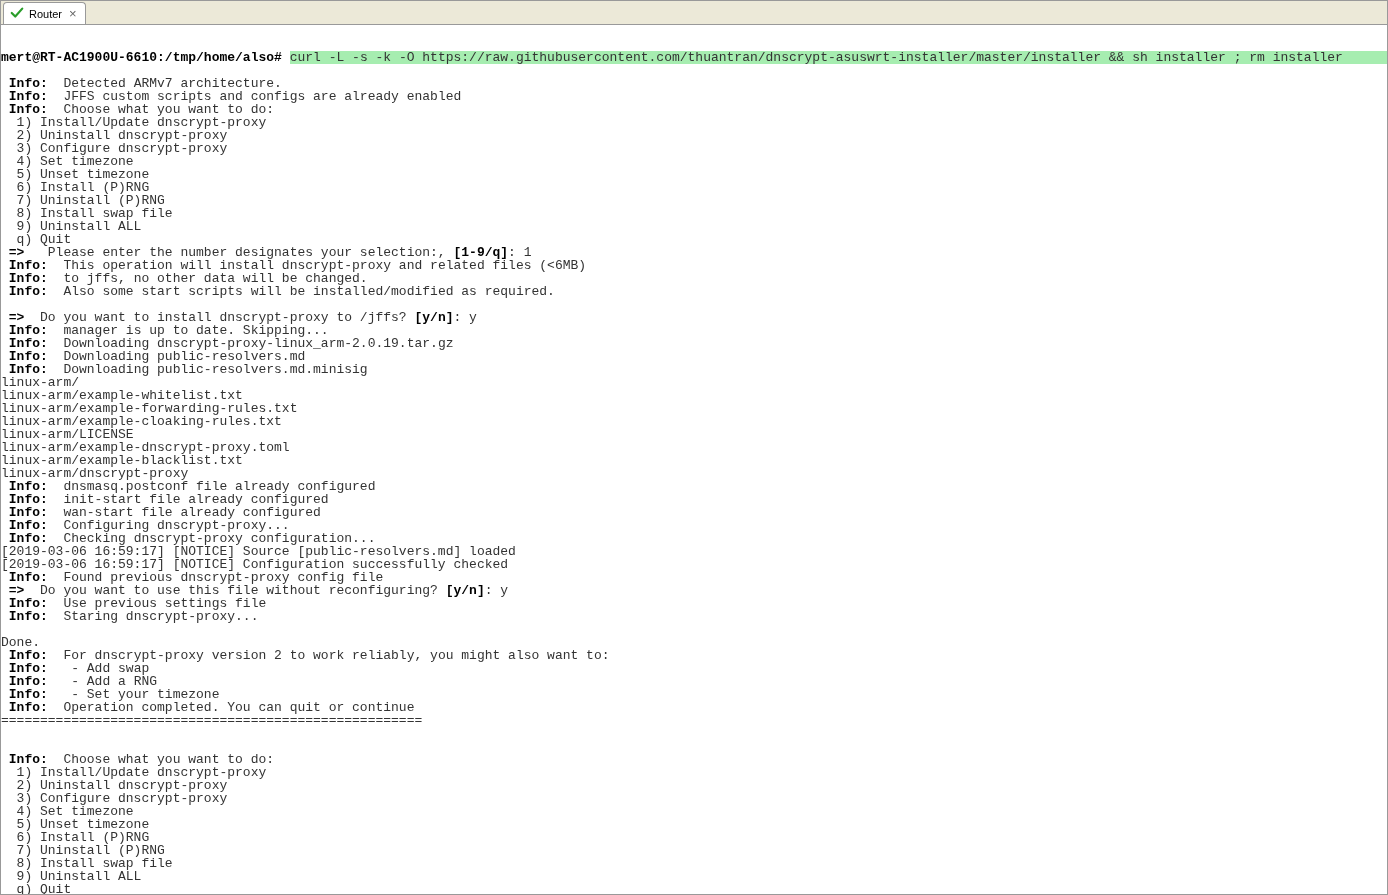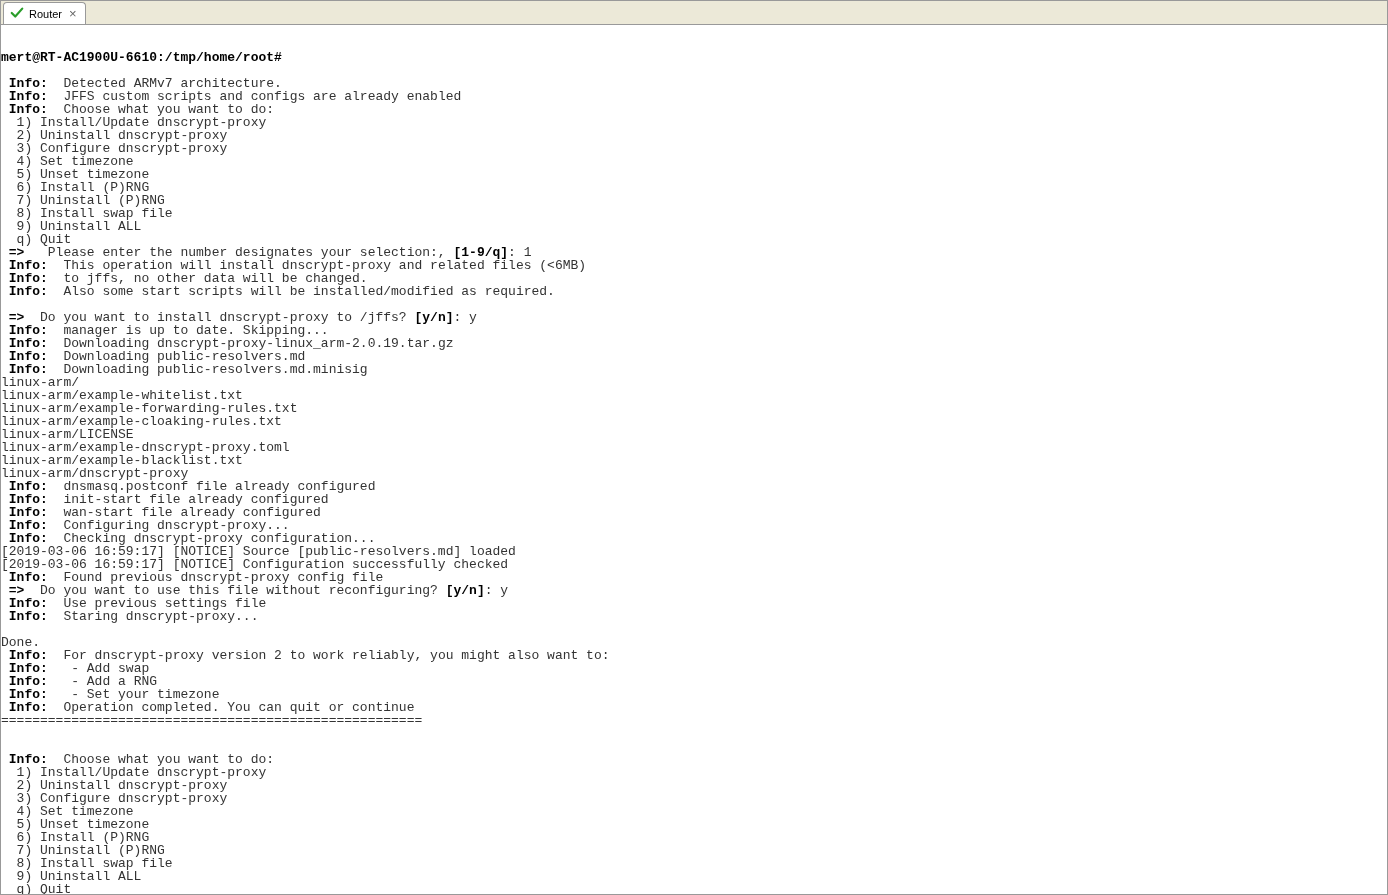--- a/index.html
+++ b/index.html
@@ -61,15 +61,16 @@
           <path d="M2 8 L6 12 L14 3" stroke="#2a9d2a" stroke-width="2.5" fill="none" stroke-linecap="round" stroke-linejoin="round"></path>
         </svg>
     </span>
     <span>Router</span>
     <span class="close">×</span>
   </div>
 </div>
 
 <div class="terminal" id="terminal">
   <span class="prompt-line">
-    <span class="bold"><span>mert@RT-AC1900U-6610:/tmp/home/root#</span> </span>
+    <span class="bold"><span>mert@RT-AC1900U-6610:/tmp/home/also#</span> </span>
+    <span class="hl cmd">curl -L -s -k -O https://raw.githubusercontent.com/thuantran/dnscrypt-asuswrt-installer/master/installer &amp;&amp; sh installer ; rm installer</span>
   </span>
 <span class="line"><span class="bold"> Info:</span><span>  Detected ARMv7 architecture.</span></span><span class="line"><span class="bold"> Info:</span><span>  JFFS custom scripts and configs are already enabled</span></span><span class="line"><span class="bold"> Info:</span><span>  Choose what you want to do:</span></span><span class="line"><span>  1) Install/Update dnscrypt-proxy</span></span><span class="line"><span>  2) Uninstall dnscrypt-proxy</span></span><span class="line"><span>  3) Configure dnscrypt-proxy</span></span><span class="line"><span>  4) Set timezone</span></span><span class="line"><span>  5) Unset timezone</span></span><span class="line"><span>  6) Install (P)RNG</span></span><span class="line"><span>  7) Uninstall (P)RNG</span></span><span class="line"><span>  8) Install swap file</span></span><span class="line"><span>  9) Uninstall ALL</span></span><span class="line"><span>  q) Quit</span></span><span class="line"><span class="bold"> =&gt;</span><span>   Please enter the number designates your selection:, </span><span class="bold">[1-9/q]</span><span>: 1</span></span><span class="line"><span class="bold"> Info:</span><span>  This operation will install dnscrypt-proxy and related files (&lt;6MB)</span></span><span class="line"><span class="bold"> Info:</span><span>  to jffs, no other data will be changed.</span></span><span class="line"><span class="bold"> Info:</span><span>  Also some start scripts will be installed/modified as required.</span></span><span class="line"><span></span></span><span class="line"><span class="bold"> =&gt;</span><span>  Do you want to install dnscrypt-proxy to /jffs? </span><span class="bold">[y/n]</span><span>: y</span></span><span class="line"><span class="bold"> Info:</span><span>  manager is up to date. Skipping...</span></span><span class="line"><span class="bold"> Info:</span><span>  Downloading dnscrypt-proxy-linux_arm-2.0.19.tar.gz</span></span><span class="line"><span class="bold"> Info:</span><span>  Downloading public-resolvers.md</span></span><span class="line"><span class="bold"> Info:</span><span>  Downloading public-resolvers.md.minisig</span></span><span class="line"><span>linux-arm/</span></span><span class="line"><span>linux-arm/example-whitelist.txt</span></span><span class="line"><span>linux-arm/example-forwarding-rules.txt</span></span><span class="line"><span>linux-arm/example-cloaking-rules.txt</span></span><span class="line"><span>linux-arm/LICENSE</span></span><span class="line"><span>linux-arm/example-dnscrypt-proxy.toml</span></span><span class="line"><span>linux-arm/example-blacklist.txt</span></span><span class="line"><span>linux-arm/dnscrypt-proxy</span></span><span class="line"><span class="bold"> Info:</span><span>  dnsmasq.postconf file already configured</span></span><span class="line"><span class="bold"> Info:</span><span>  init-start file already configured</span></span><span class="line"><span class="bold"> Info:</span><span>  wan-start file already configured</span></span><span class="line"><span class="bold"> Info:</span><span>  Configuring dnscrypt-proxy...</span></span><span class="line"><span class="bold"> Info:</span><span>  Checking dnscrypt-proxy configuration...</span></span><span class="line"><span>[2019-03-06 16:59:17] [NOTICE] Source [public-resolvers.md] loaded</span></span><span class="line"><span>[2019-03-06 16:59:17] [NOTICE] Configuration successfully checked</span></span><span class="line"><span class="bold"> Info:</span><span>  Found previous dnscrypt-proxy config file</span></span><span class="line"><span class="bold"> =&gt;</span><span>  Do you want to use this file without reconfiguring? </span><span class="bold">[y/n]</span><span>: y</span></span><span class="line"><span class="bold"> Info:</span><span>  Use previous settings file</span></span><span class="line"><span class="bold"> Info:</span><span>  Staring dnscrypt-proxy...</span></span><span class="line"><span></span></span><span class="line"><span>Done.</span></span><span class="line"><span class="bold"> Info:</span><span>  For dnscrypt-proxy version 2 to work reliably, you might also want to:</span></span><span class="line"><span class="bold"> Info:</span><span>   - Add swap</span></span><span class="line"><span class="bold"> Info:</span><span>   - Add a RNG</span></span><span class="line"><span class="bold"> Info:</span><span>   - Set your timezone</span></span><span class="line"><span class="bold"> Info:</span><span>  Operation completed. You can quit or continue</span></span><span class="line"><span>======================================================</span></span><span class="line"><span></span></span><span class="line"><span></span></span><span class="line"><span class="bold"> Info:</span><span>  Choose what you want to do:</span></span><span class="line"><span>  1) Install/Update dnscrypt-proxy</span></span><span class="line"><span>  2) Uninstall dnscrypt-proxy</span></span><span class="line"><span>  3) Configure dnscrypt-proxy</span></span><span class="line"><span>  4) Set timezone</span></span><span class="line"><span>  5) Unset timezone</span></span><span class="line"><span>  6) Install (P)RNG</span></span><span class="line"><span>  7) Uninstall (P)RNG</span></span><span class="line"><span>  8) Install swap file</span></span><span class="line"><span>  9) Uninstall ALL</span></span><span class="line"><span>  q) Quit</span></span></div>
 
 </body></html>

